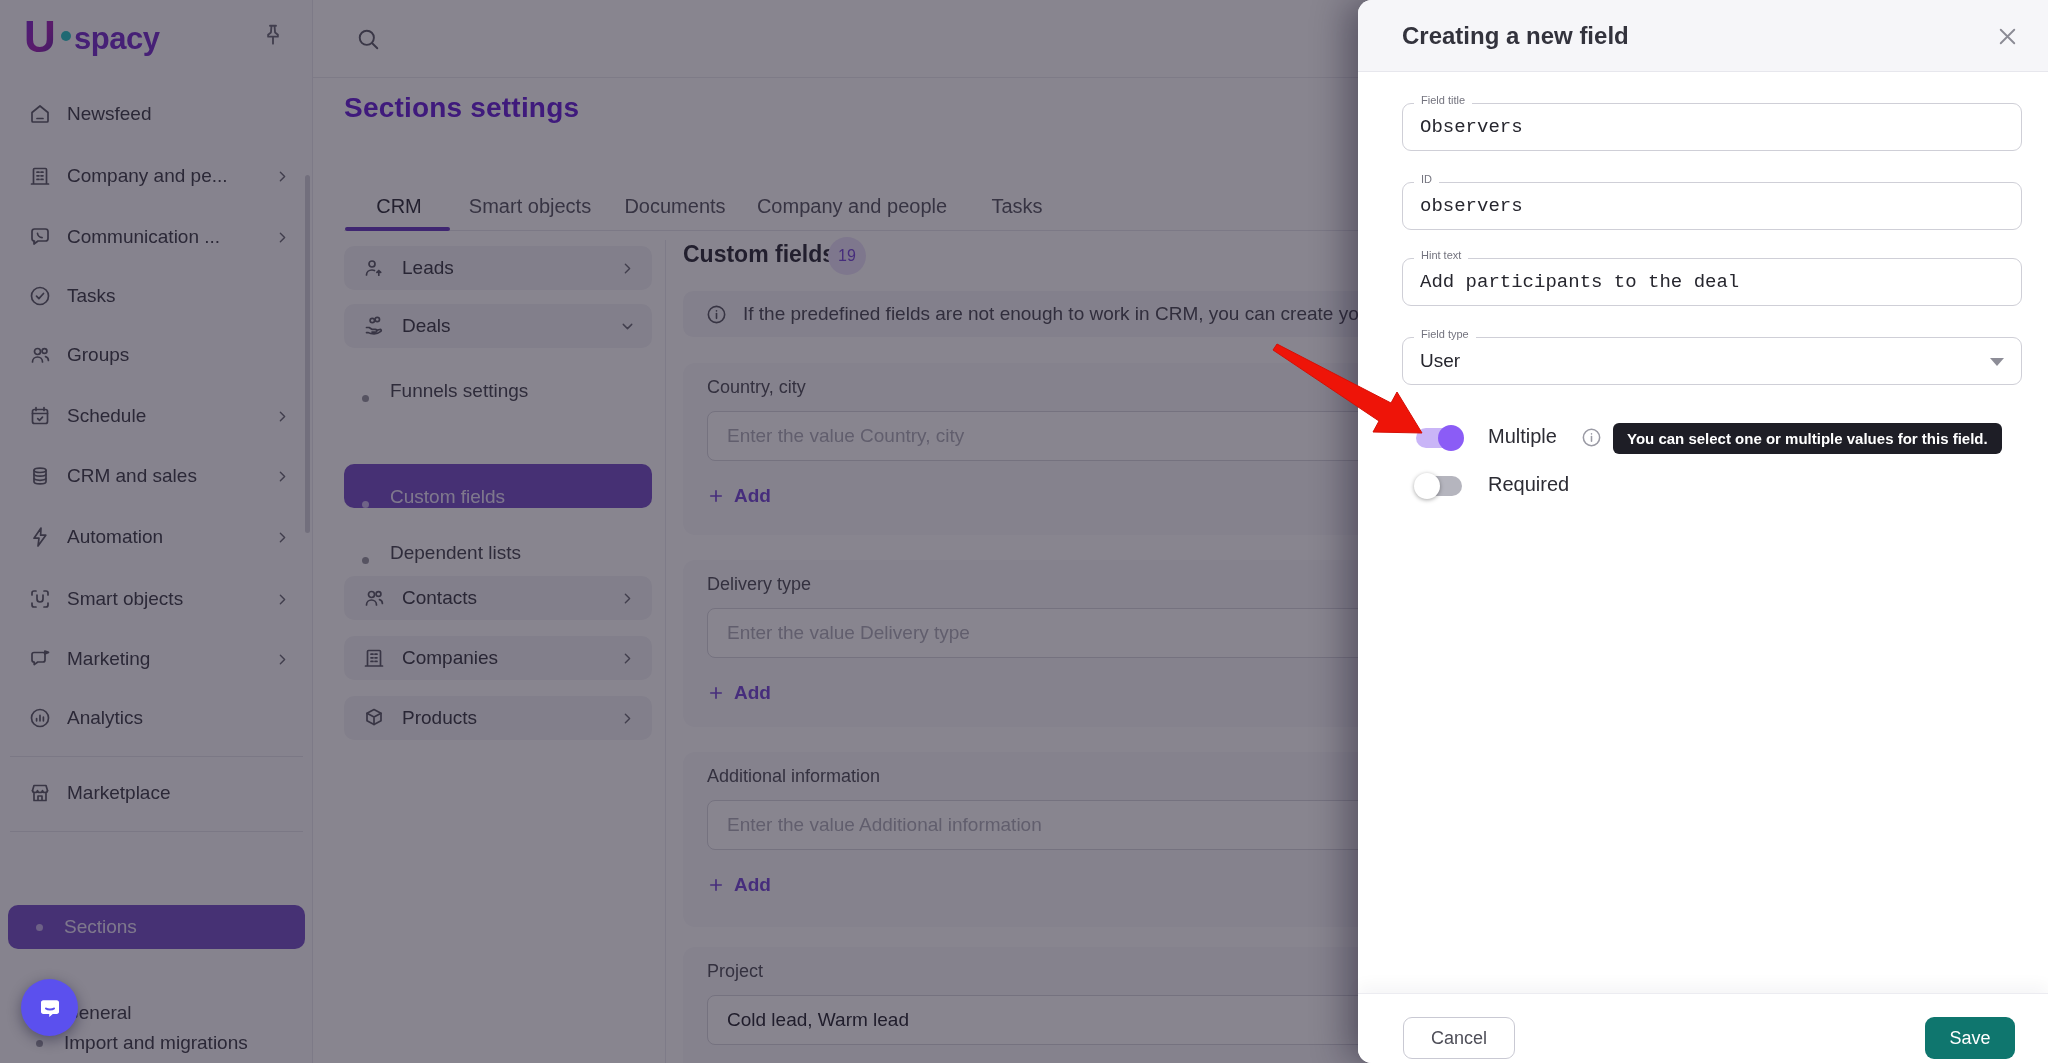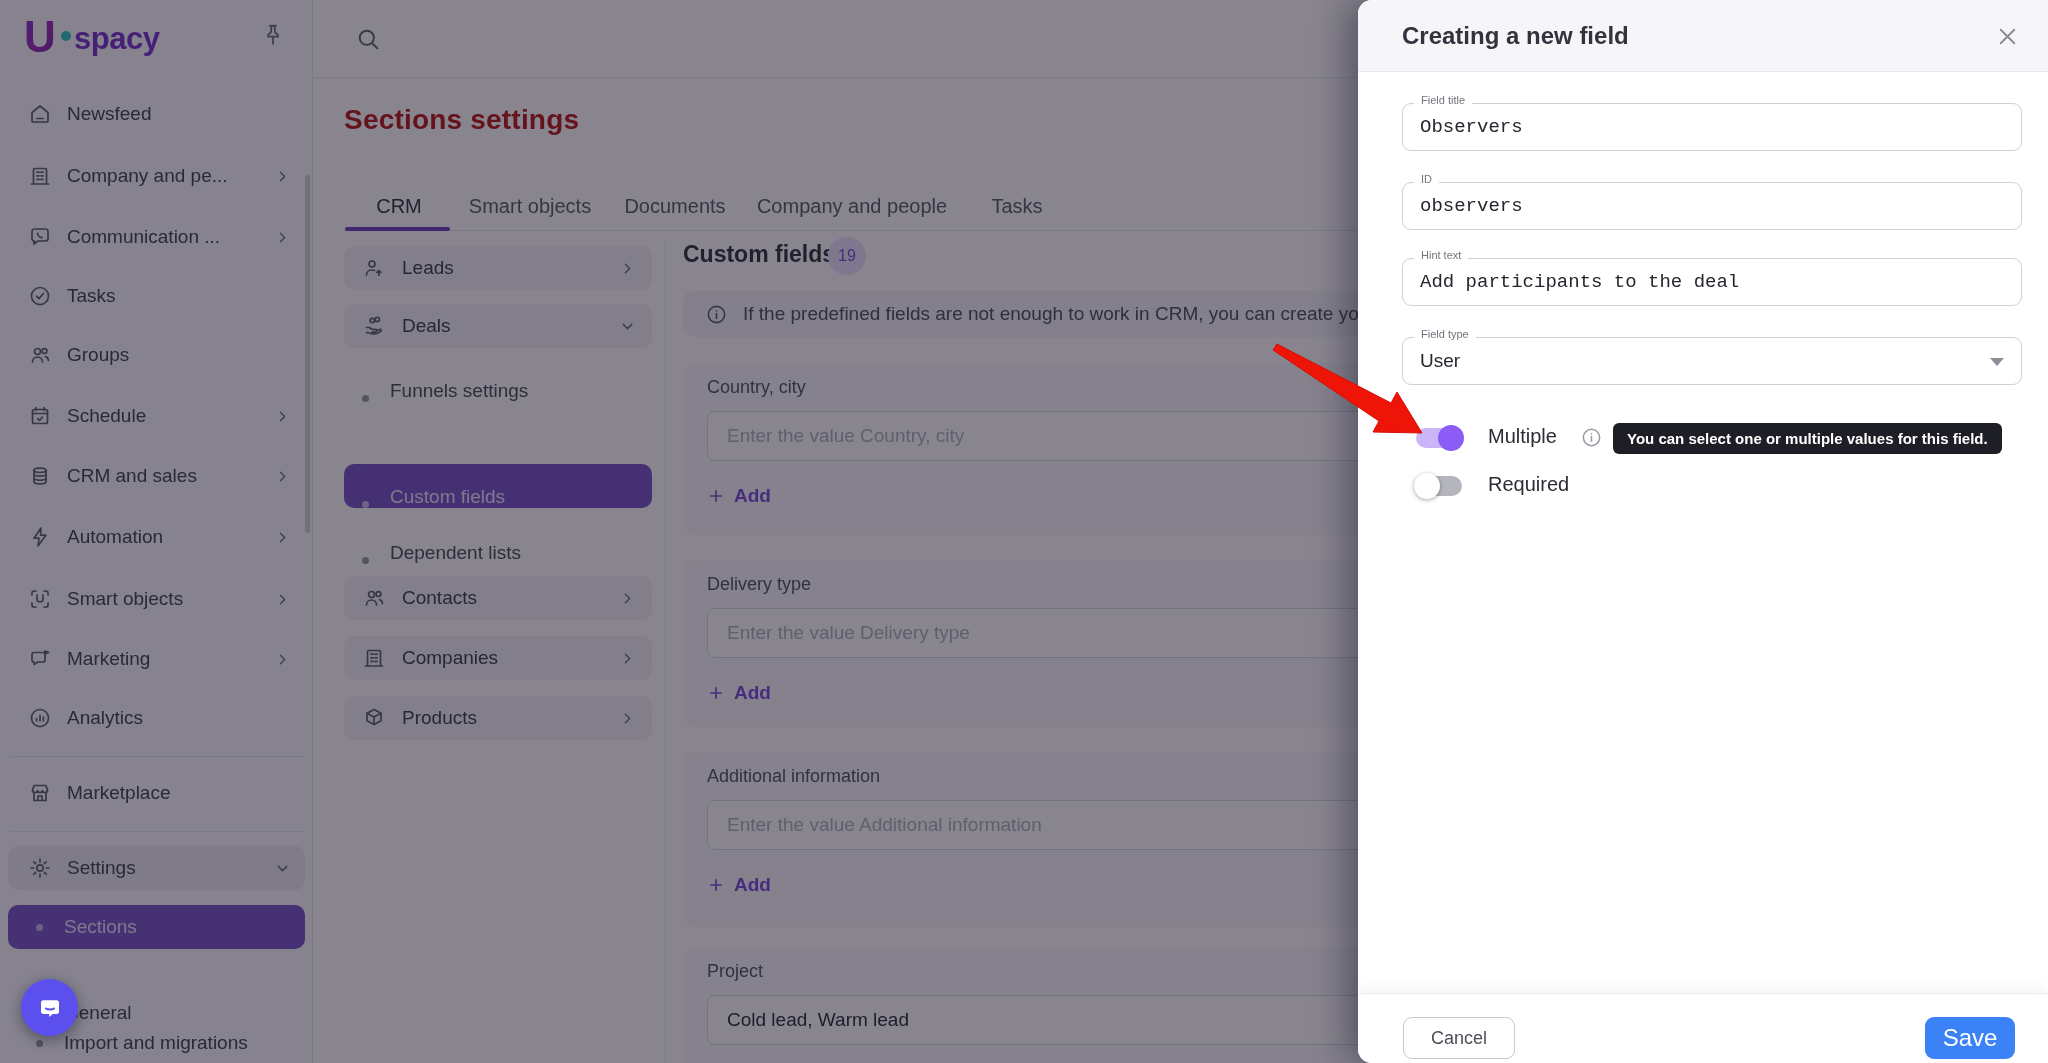--- a/index.html
+++ b/index.html
@@ -21,21 +21,21 @@
   .sb-row .dot{width:7px;height:7px;border-radius:50%;background:#9b9ba5;margin-right:21px;flex:none;}
   .sb-row.active-sub{background:#7b57c8;color:#ebe4f9;}
   .sb-row.active-sub .dot{background:#c8b6ec;}
   .sb-divider{position:absolute;left:10px;width:293px;height:1px;background:#e4e4ea;}
   .sb-scroll{position:absolute;left:305px;top:175px;width:5px;height:358px;border-radius:3px;background:#d3d3da;}
 
   
   .main{position:absolute;left:313px;top:0;width:1735px;height:1063px;background:#fff;z-index:5;}
   .topbar{position:absolute;left:0;top:0;right:0;height:78px;background:#fff;border-bottom:1px solid #eaeaef;}
   .search{position:absolute;left:42px;top:26px;width:27px;height:27px;color:#63636e;}
-  .page-title{position:absolute;left:31px;top:104px;font-size:28px;font-weight:600;color:#b91c1c;letter-spacing:.2px;}
+  .page-title{position:absolute;left:31px;top:92px;font-size:28px;font-weight:600;color:#6d28d9;letter-spacing:.2px;}
   .tab{position:absolute;top:195px;transform:translateX(-50%);font-size:20px;color:#5d5d67;white-space:nowrap;}
   .tab.active{color:#34343e;font-weight:500;}
   .tab-underline{position:absolute;left:32px;top:227px;width:105px;height:4px;border-radius:2px;background:#6d40c2;}
   .tab-divider{position:absolute;left:31px;top:230px;right:0;height:1px;background:#e7e7ec;}
   .subnav-divider{position:absolute;left:352px;top:240px;bottom:0;width:1px;background:#ebebf0;}
 
   .sn{position:absolute;left:31px;width:308px;display:flex;align-items:center;font-size:19px;}
   .sn.group{height:44px;background:#f3f3f6;border-radius:10px;padding:0 16px 0 18px;color:#40404a;}
   .sn.group .ic{width:24px;height:24px;margin-right:16px;color:#5f5f6a;flex:none;}
   .sn.group .chev{width:17px;height:17px;margin-left:auto;color:#70707b;flex:none;}
@@ -88,22 +88,22 @@
   .switch.on .thumb{right:-2px;background:#8b5cf6;}
   .switch.off .thumb{left:-2px;background:#fff;box-shadow:0 1px 4px rgba(0,0,0,.35);}
   .tlabel{position:absolute;left:130px;top:11px;font-size:20px;color:#2c2c34;}
   .iinfo{position:absolute;left:222px;top:12px;width:23px;height:23px;color:#9a9aa4;}
   .tooltip{position:absolute;left:255px;top:9px;height:31px;background:#1e1e26;border-radius:6px;color:#fff;
            font-size:15px;font-weight:600;display:flex;align-items:center;padding:0 14px;white-space:nowrap;}
   .m-footer{position:absolute;left:0;right:0;top:993px;height:70px;background:#fff;border-top:1px solid #ececf1;
             border-radius:0 0 0 14px;box-shadow:0 -8px 16px rgba(30,30,50,.04);}
   .btn-cancel{position:absolute;left:45px;top:23px;width:112px;height:42px;border:1px solid #c9c9d3;border-radius:9px;
               background:#fff;color:#4e4e58;font-size:18px;display:flex;align-items:center;justify-content:center;}
-  .btn-save{position:absolute;right:33px;top:23px;width:90px;height:42px;background:#3b82f6;border-radius:9px;
-            color:#fff;font-size:24px;display:flex;align-items:center;justify-content:center;}
+  .btn-save{position:absolute;right:33px;top:23px;width:90px;height:42px;background:#0f766e;border-radius:9px;
+            color:#fff;font-size:18px;display:flex;align-items:center;justify-content:center;}
 </style>
 </head>
 <body>
 
 <div class="screen">
 
   <div class="sidebar">
     <div class="logo">
       <svg width="170" height="50" viewBox="0 0 170 50">
         <defs>
@@ -272,34 +272,20 @@
             <path d="M4.5 9.5 6 4.5h12l1.5 5"></path>
             <path d="M4.5 9.5a2.5 2 0 0 0 5 0 2.5 2 0 0 0 5 0 2.5 2 0 0 0 5 0"></path>
             <path d="M6 12.5v7h12v-7M10 19.5v-4.5h4v4.5"></path>
           </svg>
         </span>
       <span>Marketplace</span>
     </div>
 
     <div class="sb-divider" style="top:831px"></div>
 
-    <div class="sb-row settings" style="top:846px">
-      <span class="ic">
-          <svg viewBox="0 0 24 24" fill="none" stroke="currentColor" stroke-width="1.7" stroke-linecap="round" stroke-linejoin="round">
-            <circle cx="12" cy="12" r="3.1"></circle>
-            <path d="M12 3.2v2.6M12 18.2v2.6M3.2 12h2.6M18.2 12h2.6M5.8 5.8l1.9 1.9M16.3 16.3l1.9 1.9M18.2 5.8l-1.9 1.9M7.7 16.3l-1.9 1.9"></path>
-          </svg>
-        </span>
-      <span>Settings</span>
-      <span class="chev">
-          <svg viewBox="0 0 24 24" fill="none" stroke="currentColor" stroke-width="2" stroke-linecap="round" stroke-linejoin="round">
-            <path d="m6 9 6 6 6-6"></path>
-          </svg>
-        </span>
-    </div>
     <div class="sb-row sub active-sub" style="top:905px">
       <span class="dot"></span>
       <span>Sections</span>
     </div>
     <div class="sb-row sub" style="top:991px">
       <span class="dot"></span>
       <span>General</span>
     </div>
     <div class="sb-row sub" style="top:1021px">
       <span class="dot"></span>

